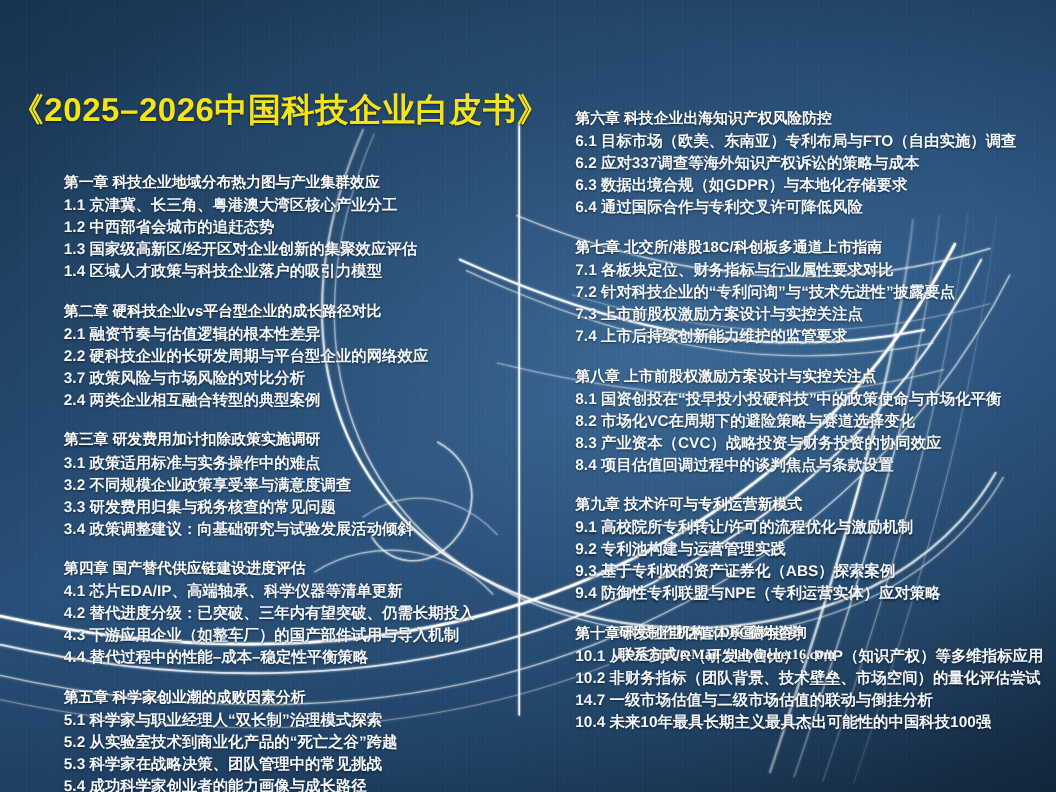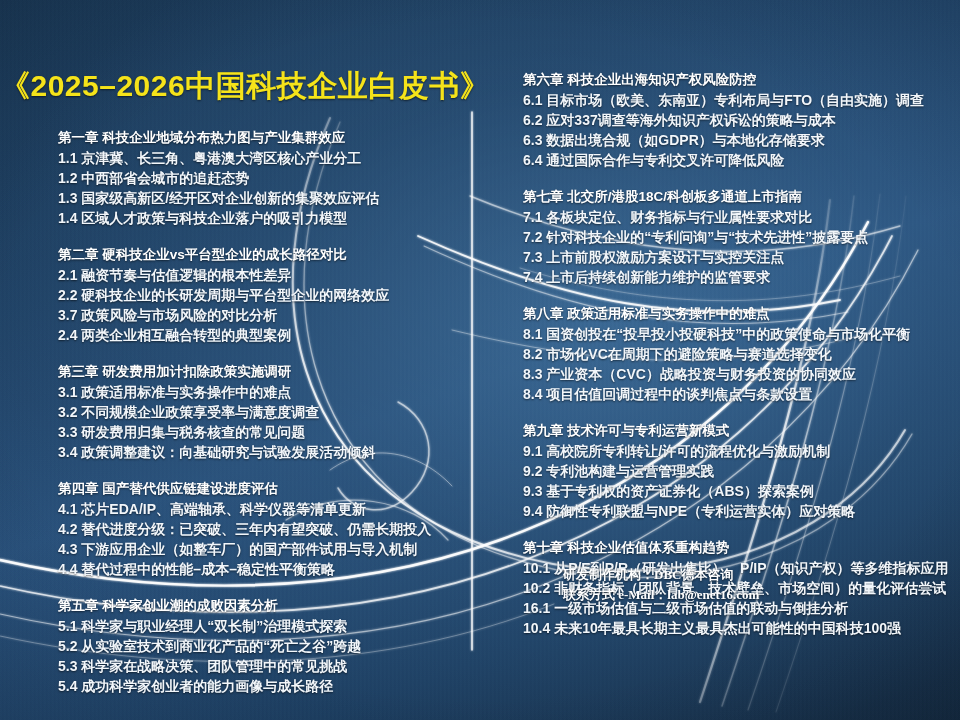--- a/index.html
+++ b/index.html
@@ -43,36 +43,37 @@
   .deco {
     position: absolute;
     inset: 0;
     pointer-events: none;
     z-index: 2;
   }
 
   .title {
     position: absolute;
     left: 0;
-    top: 66px;
+    top: 80px;
     width: 500px;
-    text-align: left;
+    text-align: right;
     font-size: 30px;
     font-weight: bold;
     letter-spacing: 0.5px;
     color: #f5e31a;
     z-index: 4;
     white-space: nowrap;
     text-shadow: 0 1px 2px rgba(0,0,0,0.55);
   }
 
   .col {
     position: absolute;
     z-index: 5;
     color: #ffffff;
+    margin-top: 28px;
   }
   .col-left  { left: 58px;  top: 128px; width: 400px; }
   .col-right { left: 523px; top: 70px;  width: 430px; }
 
   .chapter { margin-bottom: 17px; }
   .chapter:last-child { margin-bottom: 0; }
 
   .ch-title {
     font-size: 13.5px;
     font-weight: bold;
@@ -222,40 +223,40 @@
 
     <div class="chapter">
       <div class="ch-title">第七章 北交所/港股18C/科创板多通道上市指南</div>
       <div class="ch-item">7.1 各板块定位、财务指标与行业属性要求对比</div>
       <div class="ch-item">7.2 针对科技企业的“专利问询”与“技术先进性”披露要点</div>
       <div class="ch-item">7.3 上市前股权激励方案设计与实控关注点</div>
       <div class="ch-item">7.4 上市后持续创新能力维护的监管要求</div>
     </div>
 
     <div class="chapter">
-      <div class="ch-title">第八章 政策适用标准与实务操作中的难点</div>
+      <div class="ch-title">第八章 上市前股权激励方案设计与实控关注点</div>
       <div class="ch-item">8.1 国资创投在“投早投小投硬科技”中的政策使命与市场化平衡</div>
       <div class="ch-item">8.2 市场化VC在周期下的避险策略与赛道选择变化</div>
       <div class="ch-item">8.3 产业资本（CVC）战略投资与财务投资的协同效应</div>
       <div class="ch-item">8.4 项目估值回调过程中的谈判焦点与条款设置</div>
     </div>
 
     <div class="chapter">
       <div class="ch-title">第九章 技术许可与专利运营新模式</div>
       <div class="ch-item">9.1 高校院所专利转让/许可的流程优化与激励机制</div>
       <div class="ch-item">9.2 专利池构建与运营管理实践</div>
       <div class="ch-item">9.3 基于专利权的资产证券化（ABS）探索案例</div>
       <div class="ch-item">9.4 防御性专利联盟与NPE（专利运营实体）应对策略</div>
     </div>
 
     <div class="chapter">
       <div class="ch-title">第十章 科技企业估值体系重构趋势</div>
       <div class="ch-item">10.1 从P/E到P/R（研发出售比）、P/IP（知识产权）等多维指标应用</div>
       <div class="ch-item">10.2 非财务指标（团队背景、技术壁垒、市场空间）的量化评估尝试</div>
-      <div class="ch-item">16.1 一级市场估值与二级市场估值的联动与倒挂分析</div>
+      <div class="ch-item">14.7 一级市场估值与二级市场估值的联动与倒挂分析</div>
       <div class="ch-item">10.4 未来10年最具长期主义最具杰出可能性的中国科技100强</div>
     </div>
 
   </div>
 
   <div class="footer">
     <div>研发制作机构：DBC德本咨询</div>
     <div>联系方式 e-Mail：lab@enet16.com</div>
   </div>
 

